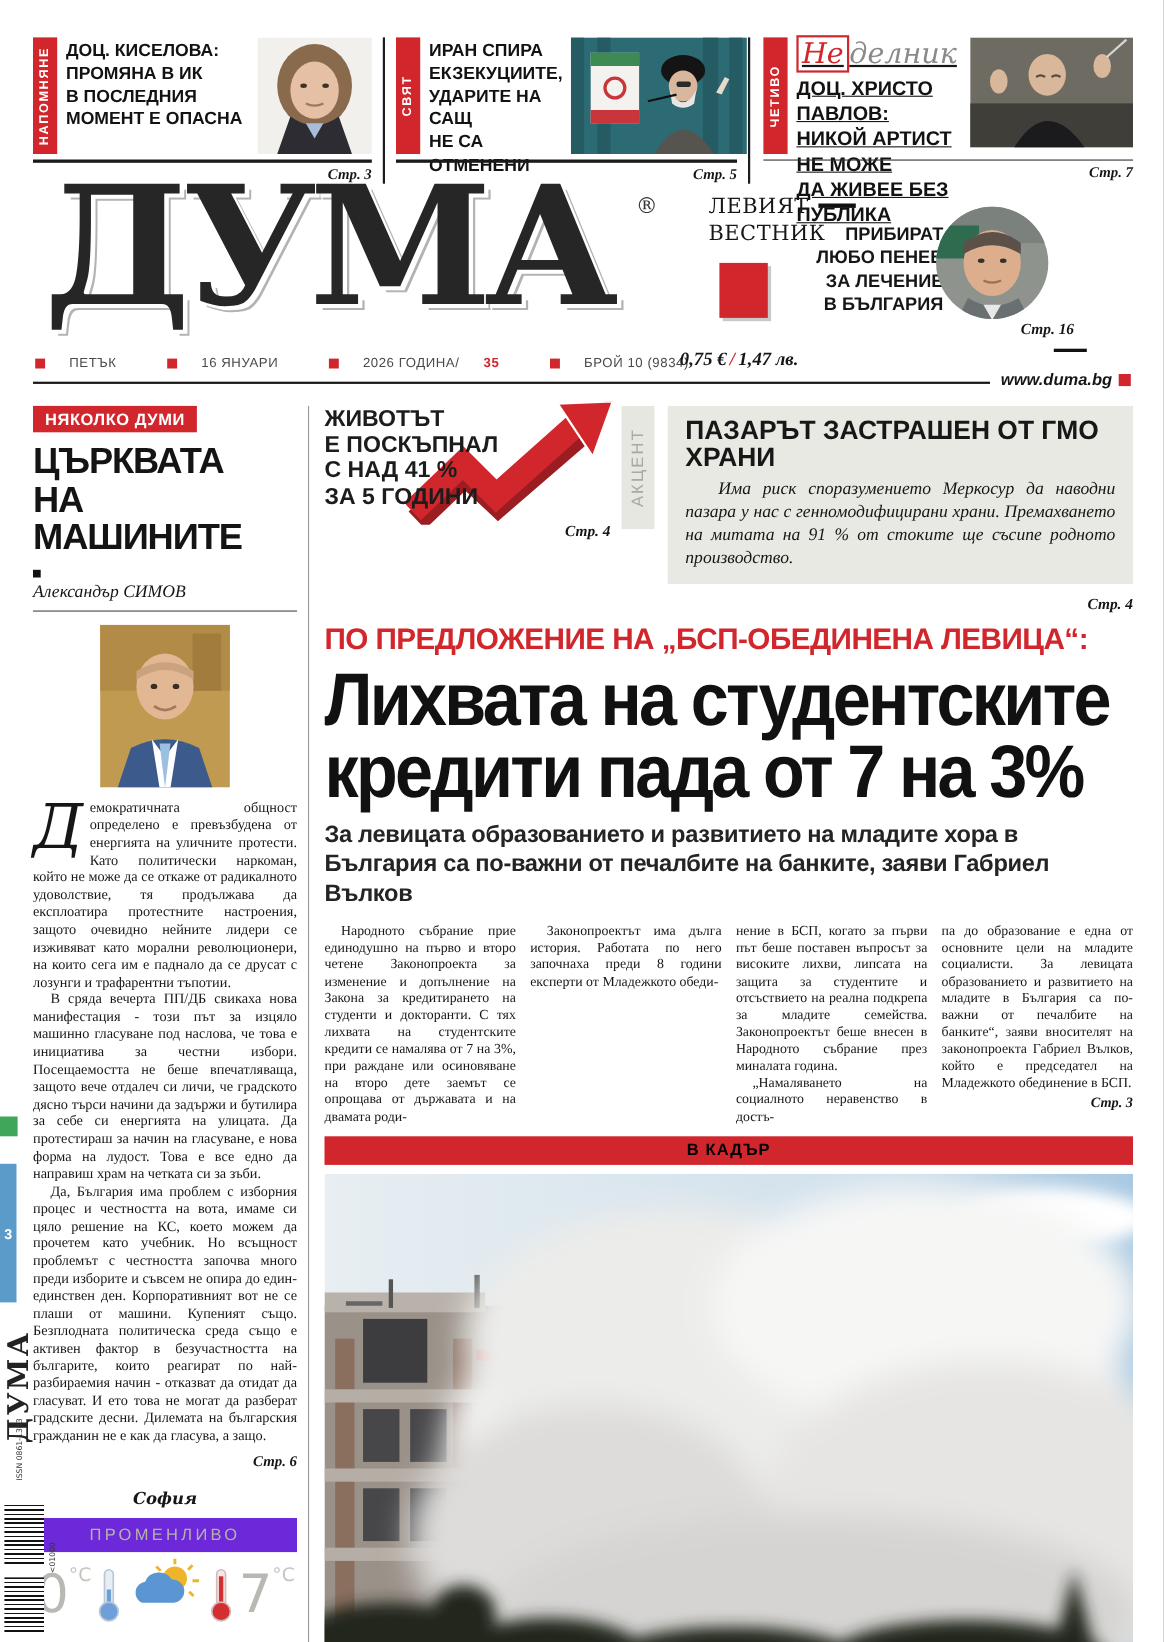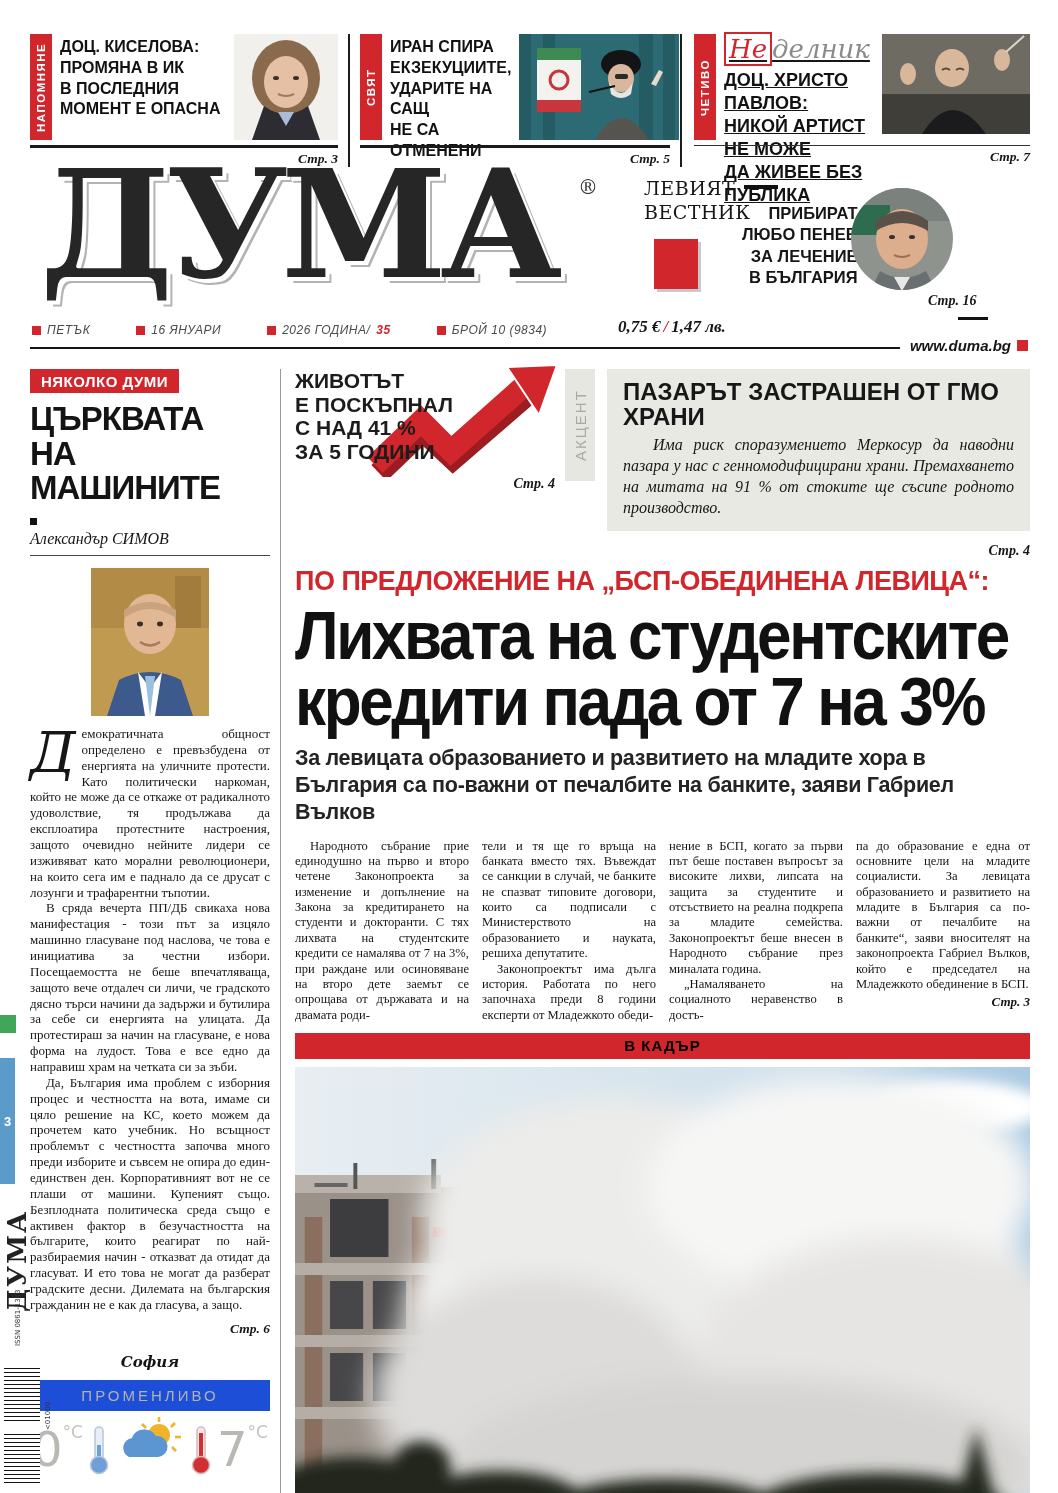--- a/index.html
+++ b/index.html
@@ -37,21 +37,21 @@
   .m-tagline{position:absolute; left:614px; top:2px; font:19px/1.25 "DejaVu Serif",serif; letter-spacing:0.5px;}
   .m-redsq{position:absolute; left:624px; top:64px; width:44px; height:50px; background:var(--red);
            box-shadow:3px 3px 0 #c9c9c9;}
   .m-dash1{position:absolute; left:714px; top:10px; width:34px; height:4px; background:#111;}
   .m-side-title{position:absolute; left:712px; top:28px; font:bold 16.5px/1.3 "Liberation Sans",sans-serif;text-align:right;}
   .m-circle{position:absolute; left:820px; top:12px;}
   .m-page16{position:absolute; left:898px; top:118px; font:bold italic 14px "Liberation Serif",serif;}
   .m-dash2{position:absolute; left:928px; top:142px; width:30px; height:3px; background:#111;}
   .m-dateline{position:absolute; left:2px; top:148px; display:flex; gap:46px;
               font:12px "Liberation Sans",sans-serif; color:#4a4a4a; letter-spacing:0.5px;}
-  .m-dateline .dl{display:flex; align-items:center; gap:6px;font-style:italic;}
+  .m-dateline .dl{display:flex; align-items:center; gap:22px;}
   .sq{width:9px; height:9px; background:var(--red); display:inline-block; flex-shrink:0;}
   .dl-red{color:var(--red); font-weight:bold;}
   .m-price{position:absolute; left:588px; top:142px; font:bold italic 17px "Liberation Serif",serif;}
   .m-price .sep{color:var(--red); padding:0 3px;}
   .m-rule{position:absolute; left:0; right:0; top:172px; height:2px; background:#161616;}
   .m-site{position:absolute; right:0; top:162px; background:#fff; padding:0 2px 0 10px;
           font:bold italic 15px "Liberation Sans",sans-serif; display:flex; align-items:center; gap:6px; z-index:2;}
   .m-site .sq{width:11px; height:11px;}
 
   
@@ -64,21 +64,21 @@
   .op-title{font:bold 33px/1.05 "Liberation Sans",sans-serif; letter-spacing:-1px; margin-top:9px; color:#141414;}
   .bullet{width:7px; height:7px; background:#111; margin:12px 0 5px;}
   .author{font:italic 16px "Liberation Serif",serif; margin-bottom:7px;}
   .op-rule{height:1px; background:#444; margin-bottom:12px;}
   .op-photo{display:block; margin:0 auto 10px;}
   .op-body p{font:13px/1.22 "Liberation Serif",serif; text-align:justify; text-indent:16px;}
   .op-body p.first{text-indent:0;}
   .dropcap{float:left; font:italic 56px/0.78 "DejaVu Serif",serif; margin:5px 6px 0 0;}
   .op-page{font:bold italic 13.5px "Liberation Serif",serif; text-align:right; margin-top:8px;}
   .city{font:bold italic 15px "DejaVu Serif",serif; text-align:center; margin-top:16px;}
-  .cond-box{background:#1d4ed8; color:#b3b3ad; font:15px "Liberation Sans",sans-serif;
+  .cond-box{background:#6d28d9; color:#b3b3ad; font:15px "Liberation Sans",sans-serif;
             text-align:center; letter-spacing:3px; padding:7px 0; margin-top:9px;}
   .weather{display:flex; align-items:center; justify-content:space-between; margin-top:12px; padding:0 2px;}
   .temp{font:48px/1 "DejaVu Sans",sans-serif; color:#b9b9b4;}
   .temp .unit{font-size:17px; vertical-align:28px; color:#c4c4bf;}
 
   
   .accent-row{display:flex;}
   .cost-block{width:260px; position:relative; flex-shrink:0;}
   .cost-title{font:bold 21px/1.13 "Liberation Sans",sans-serif; position:relative; z-index:2; color:#1c1c1c;}
   .cost-arrow{position:absolute; right:-4px; top:-4px; z-index:1;}
@@ -357,21 +357,20 @@
 
       <div class="lead-kicker">ПО ПРЕДЛОЖЕНИЕ НА „БСП-ОБЕДИНЕНА ЛЕВИЦА“:</div>
       <div class="lead-headline">Лихвата на студентските кредити пада от 7 на 3%</div>
       <div class="lead-deck">За левицата образованието и развитието на младите хора в България са по-важни от печалбите на банките, заяви Габриел Вълков</div>
 
       <div class="lead-cols">
         <div class="col">
           <p class="ind">Народното събрание прие единодушно на първо и второ четене Законопроекта за изменение и допълнение на Закона за кредитирането на студенти и докторанти. С тях лихвата на студентските кредити се намалява от 7 на 3%, при раждане или осиновяване на второ дете заемът се опрощава от държавата и на двамата роди-</p>
         </div>
         <div class="col">
-          <p>тели и тя ще го връща на банката вместо тях. Въвеждат се санкции в случай, че банките не спазват типовите договори, които са подписали с Министерството на образованието и науката, решиха депутатите.</p>
           <p class="ind">Законопроектът има дълга история. Работата по него започнаха преди 8 години експерти от Младежкото обеди-</p>
         </div>
         <div class="col">
           <p>нение в БСП, когато за първи път беше поставен въпросът за високите лихви, липсата на защита за студентите и отсъствието на реална подкрепа за младите семейства. Законопроектът беше внесен в Народното събрание през миналата година.</p>
           <p class="ind">„Намаляването на социалното неравенство в достъ-</p>
         </div>
         <div class="col">
           <p>па до образование е една от основните цели на младите социалисти. За левицата образованието и развитието на младите в България са по-важни от печалбите на банките“, заяви вносителят на законопроекта Габриел Вълков, който е председател на Младежкото обединение в БСП.</p>
           <div class="lead-page">Стр. 3</div>
         </div>

